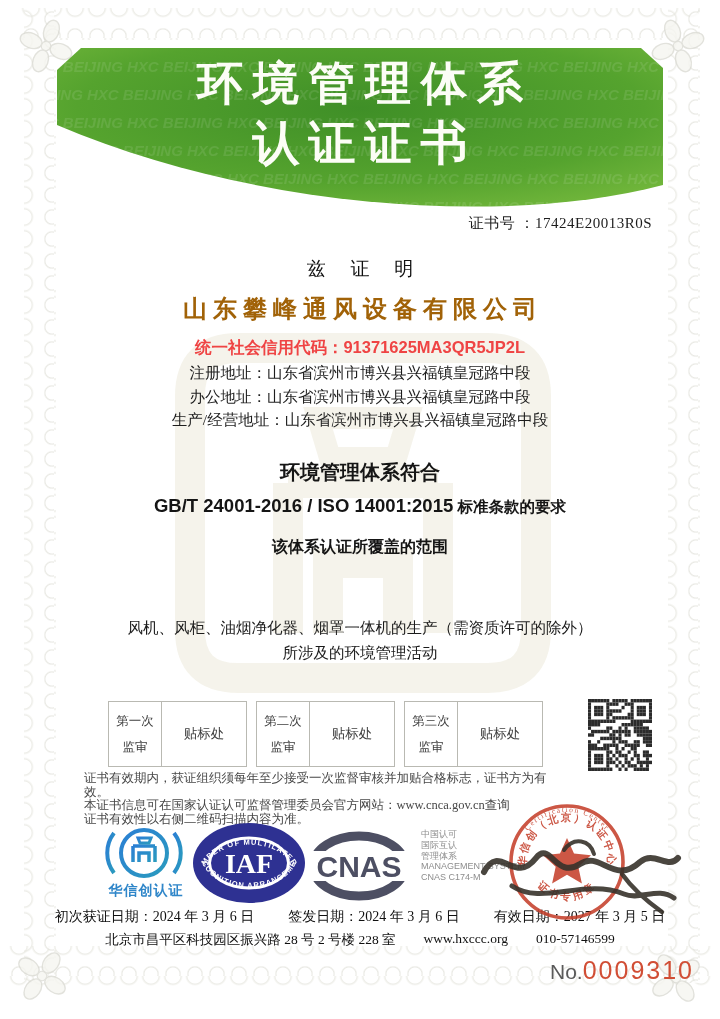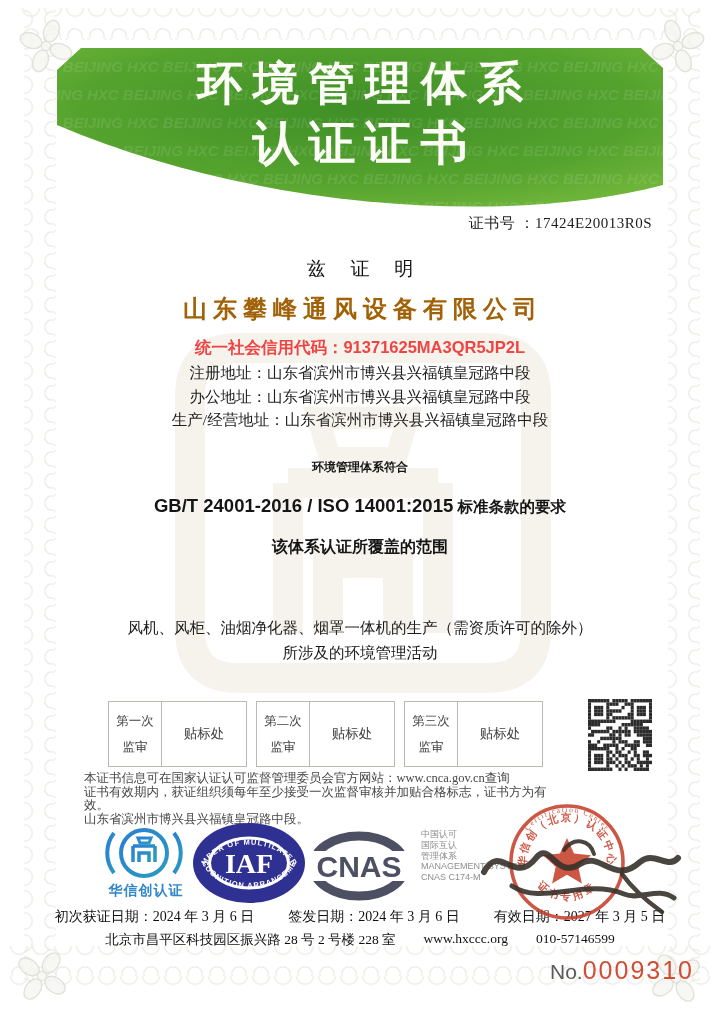--- a/index.html
+++ b/index.html
@@ -30,21 +30,21 @@
   .green-title .t1{font-size:46px;letter-spacing:10px;text-indent:10px;}
   .green-title .t2{font-size:47px;letter-spacing:9px;text-indent:9px;margin-top:13px;}
   .cert-no{position:absolute;right:68px;top:214px;font-size:15px;color:#1d1d1d;letter-spacing:.5px;}
   
   .cline{position:absolute;left:57px;width:606px;text-align:center;}
   .statement{top:256px;font-size:19px;letter-spacing:10px;text-indent:10px;color:#111;}
   .company{top:293px;font-family:"Liberation Sans","DejaVu Sans",sans-serif;font-weight:bold;
     font-size:24px;letter-spacing:6px;text-indent:6px;color:#a16207;}
   .credit{top:337px;font-family:"Liberation Sans","DejaVu Sans",sans-serif;font-weight:bold;font-size:16.5px;color:#ef4444;}
   .addr{left:57px;width:606px;position:absolute;text-align:center;font-size:15.5px;color:#1d1d1d;line-height:23.5px;}
-  .sys{top:459px;font-family:"Liberation Sans","DejaVu Sans",sans-serif;font-weight:bold;font-size:12px;color:#151515;}
+  .sys{top:459px;font-family:"Liberation Sans","DejaVu Sans",sans-serif;font-weight:bold;font-size:20px;color:#151515;}
   .standard{top:495px;font-family:"Liberation Sans","DejaVu Sans",sans-serif;font-weight:bold;color:#151515;}
   .standard .code{font-size:18.5px;}
   .standard .suffix{font-size:15.5px;}
   .scope-title{top:537px;font-family:"Liberation Sans","DejaVu Sans",sans-serif;font-weight:bold;font-size:16px;color:#151515;}
   .scope{top:616px;font-size:15.5px;line-height:24.5px;color:#1b1b1b;}
   
   .audit{position:absolute;left:108px;top:701px;display:flex;gap:9px;}
   .audit .group{display:flex;border:1px solid #b9b9b2;height:64px;background:rgba(255,255,255,.6);}
   .audit .round{width:52px;border-right:1px solid #b9b9b2;display:flex;flex-direction:column;
     align-items:center;justify-content:center;font-size:12.5px;line-height:16px;color:#3c3c3c;gap:10px;}
@@ -475,23 +475,23 @@
             <rect x="45" y="60" width="3" height="3"></rect>
             <rect x="48" y="60" width="3" height="3"></rect>
             <rect x="51" y="60" width="3" height="3"></rect>
             <rect x="54" y="60" width="3" height="3"></rect>
             <rect x="57" y="60" width="3" height="3"></rect>
           </g>
       </svg>
     </div>
 
     <div class="notes">
+      <div>证书有效期内，获证组织须每年至少接受一次监督审核并加贴合格标志，证书方为有效。</div>
       <div>本证书信息可在国家认证认可监督管理委员会官方网站：www.cnca.gov.cn查询</div>
-      <div>证书有效期内，获证组织须每年至少接受一次监督审核并加贴合格标志，证书方为有效。</div>
-      <div>山东省滨州市博兴县兴福镇皇冠路中段。</div>
+      <div>证书有效性以右侧二维码扫描内容为准。</div>
     </div>
 
     <svg class="logo" style="left:100px;top:824px;" width="88" height="58" viewBox="0 0 88 58">
       <defs>
         <linearGradient id="bgrad" x1="0%" y1="0%" x2="100%" y2="100%">
           <stop offset="0%" stop-color="#2b7fd4"></stop>
             <stop offset="100%" stop-color="#2a9bbe"></stop>
         </linearGradient>
       </defs>
       <g fill="none" stroke="url(#bgrad)">

